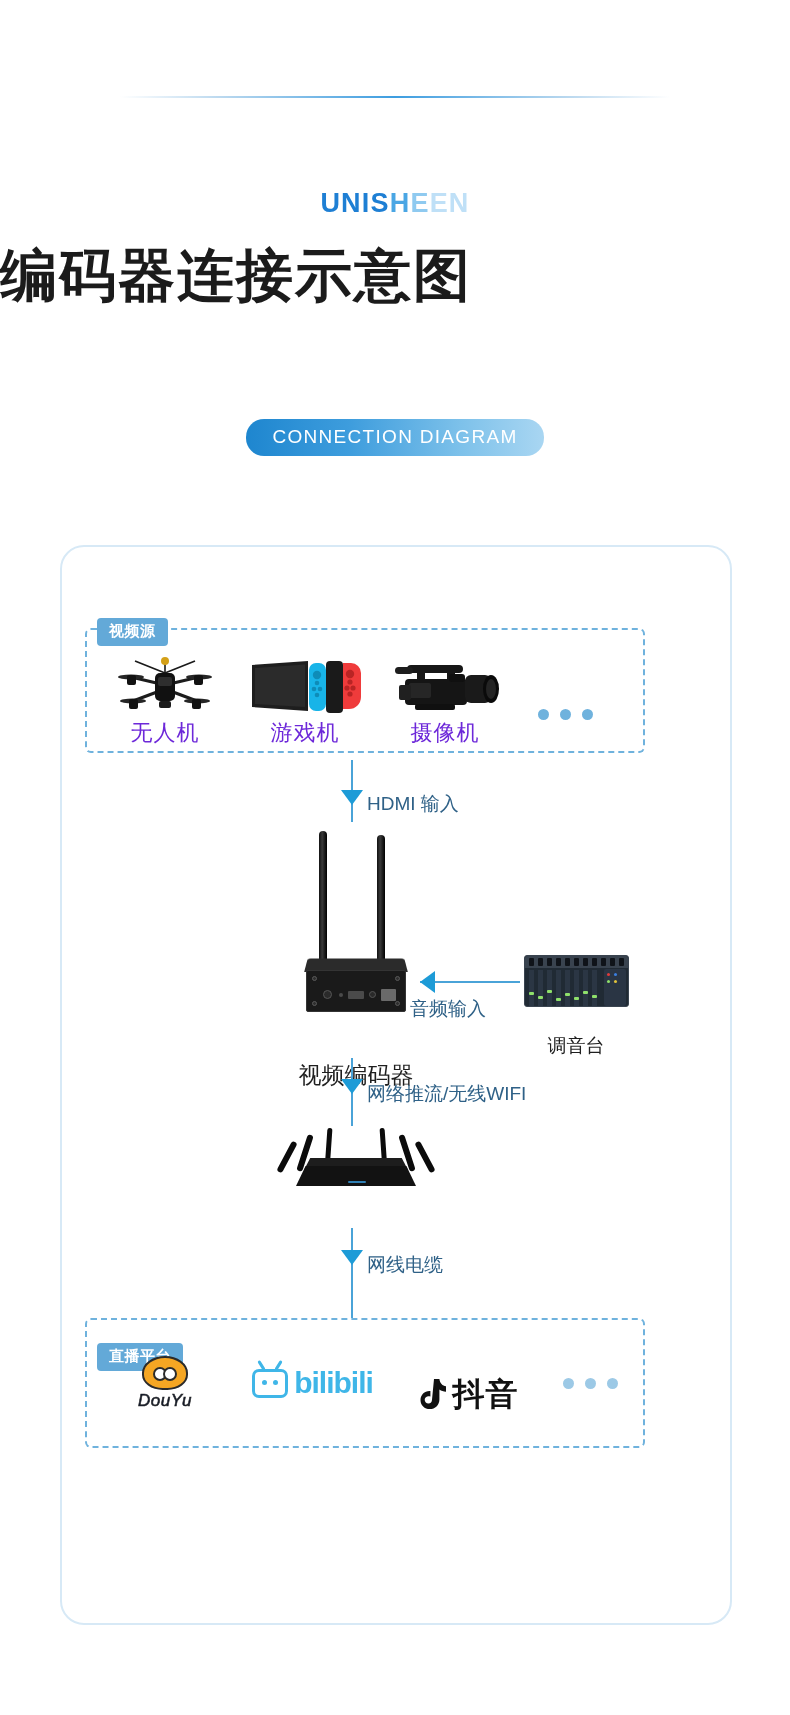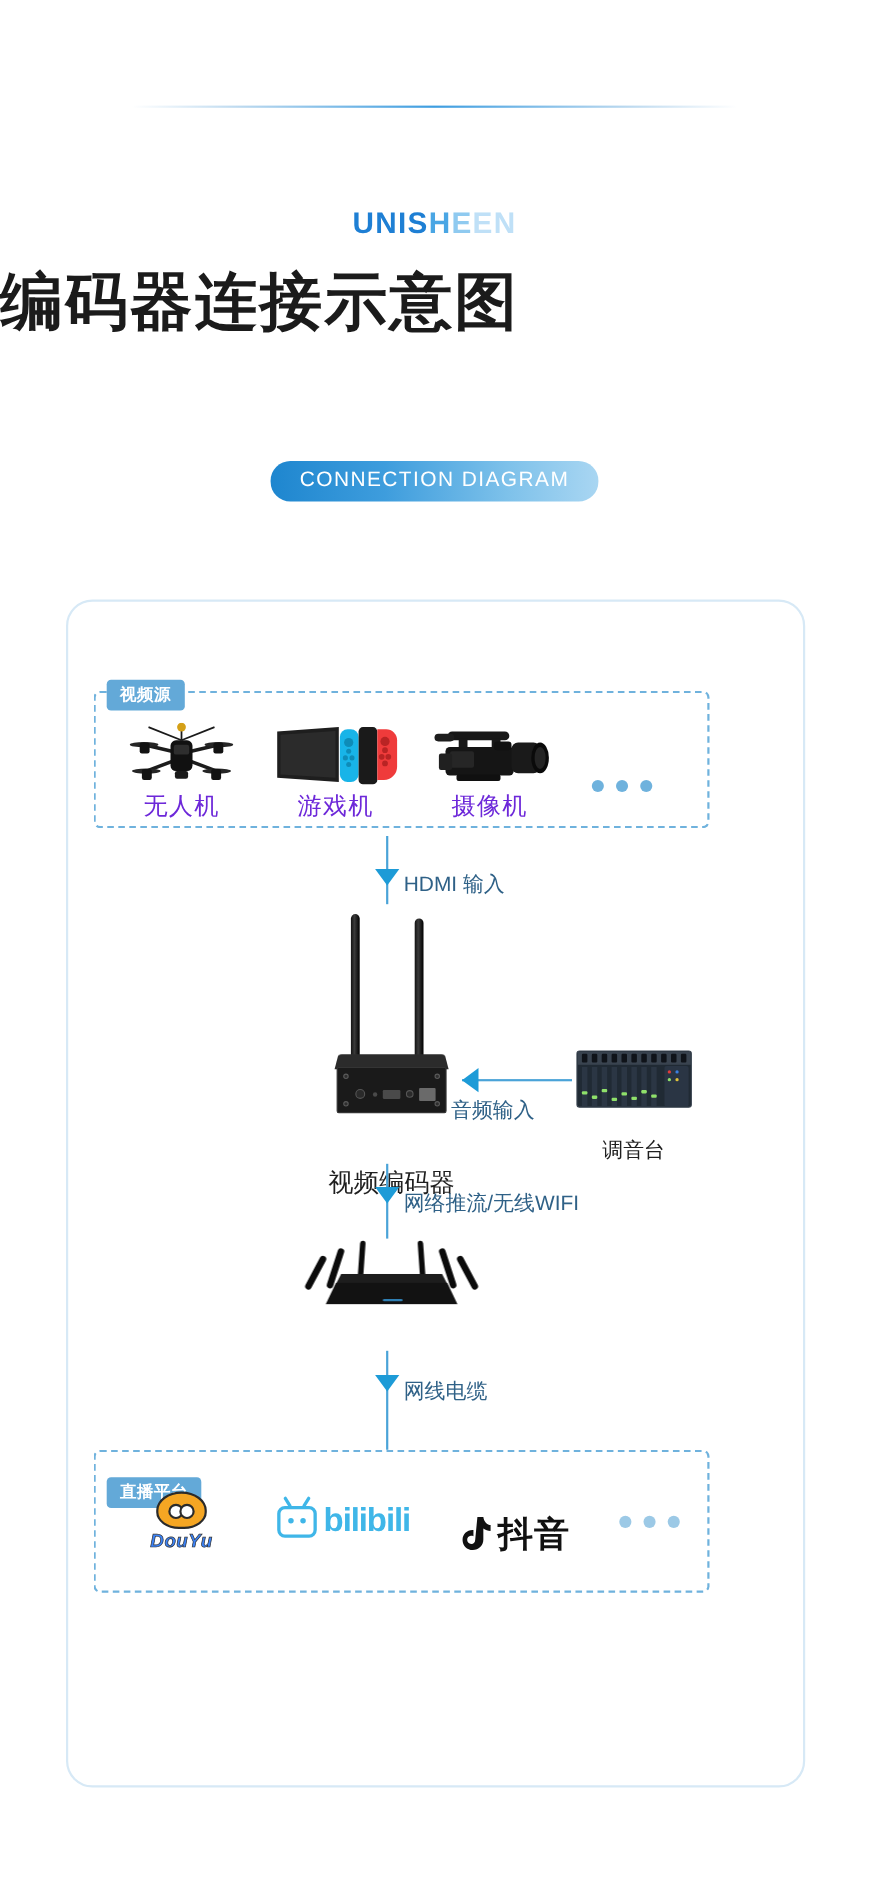--- a/index.html
+++ b/index.html
@@ -404,23 +404,23 @@
     content: "";
     position: absolute;
     right: 9px; top: 9px;
     width: 10px; height: 10px;
     border-radius: 50%;
     background: #ffffff;
     border: 2px solid #2b2b2b;
   }
   .douyu .wordmark {
     font-size: 17px;
-    font-weight: bold;
+    font-weight: normal;
     font-style: italic;
-    color: #3b82f6;
+    color: #0f172a;
     -webkit-text-stroke: 0.6px #2b2b2b;
     letter-spacing: 0.5px;
   }
 
   
   .bili {
     display: flex;
     align-items: center;
     gap: 6px;
   }

